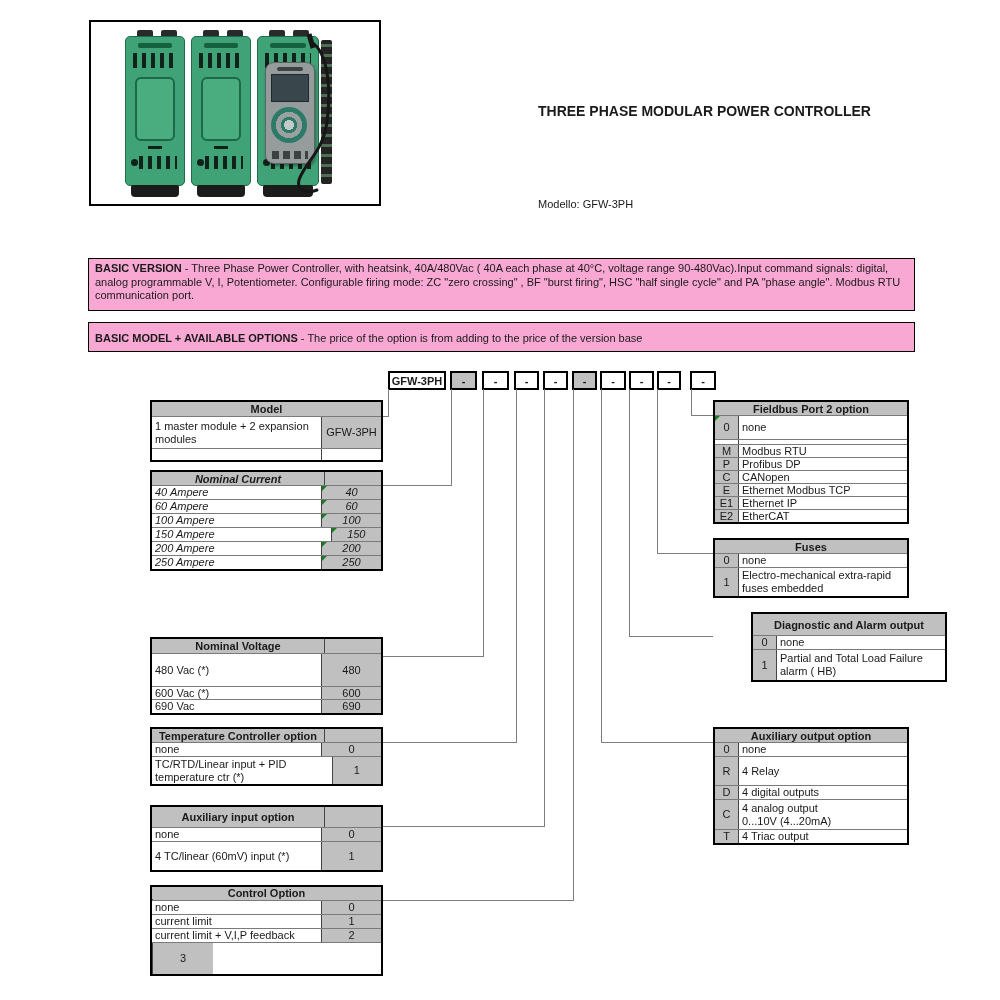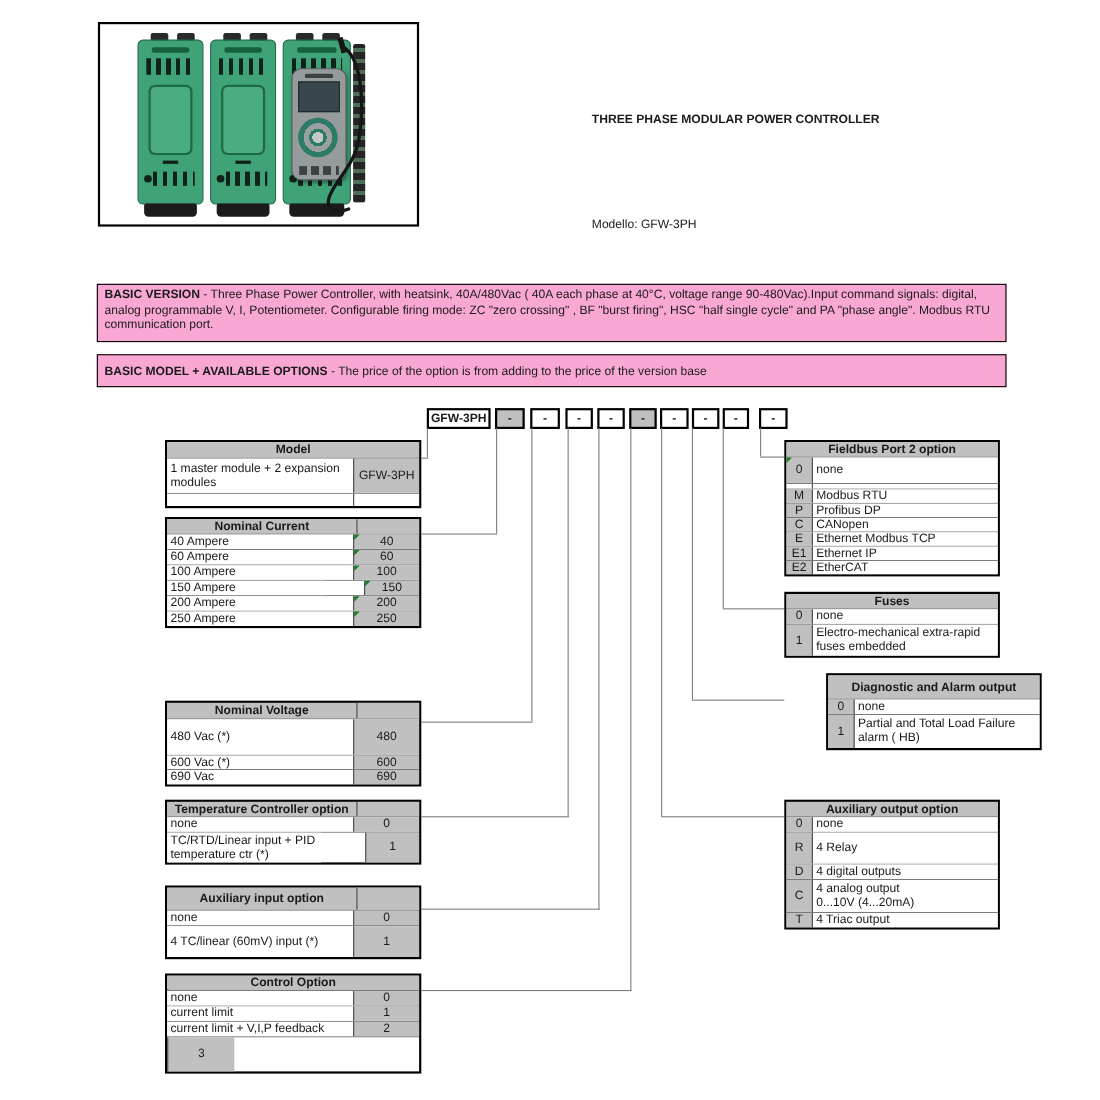--- a/index.html
+++ b/index.html
@@ -1,20 +1,20 @@
 <!DOCTYPE html>
 <html><head>
 <meta charset="utf-8">
 <style>
   html,body{margin:0;padding:0;}
   body{width:1000px;height:1000px;position:relative;background:#fff;
        font-family:"Liberation Sans","DejaVu Sans",sans-serif;color:#1a1a1a;overflow:hidden;}
 
   
-  .doc-title{position:absolute;left:538px;top:103px;font-size:11px;font-weight:bold;}
+  .doc-title{position:absolute;left:538px;top:103px;font-size:14px;font-weight:bold;}
   .model-line{position:absolute;left:538px;top:198px;font-size:11px;}
   .parbox{position:absolute;left:88px;width:827px;border:1px solid #000;box-sizing:border-box;
           padding:3px 6px;font-size:11px;line-height:13.6px;background:#f9a8d4;}
   .parbox b{font-weight:bold;}
 
   
   .cbox{position:absolute;top:371px;height:19px;border:2px solid #000;box-sizing:border-box;
         display:flex;align-items:center;justify-content:center;font-size:11px;font-weight:bold;background:#fff;}
   .cbox.gray{background:#c0c0c0;}
 
@@ -174,21 +174,21 @@
   <div class="tr" style="height:32px;">
     <div class="td lab">1 master module + 2 expansion modules</div>
     <div class="td val">GFW-3PH</div>
   </div>
   <div class="tr" style="height:12px;">
     <div class="td lab"></div>
     <div class="td val" style="background:#fff;"></div>
   </div>
 </div>
 
-<div class="tbl" style="left:150px;top:470px;width:233px;">
+<div class="tbl" style="left:150px;top:470px;width:233px;font-style:italic;">
   <div class="th" style="height:13px;">
     <div class="thl">Nominal Current</div>
     <div class="thv"></div>
   </div>
   <div class="tr" style="height:14px;">
     <div class="td lab">40 Ampere</div>
     <div class="td val corner">40</div>
   </div>
   <div class="tr" style="height:14px;">
     <div class="td lab">60 Ampere</div>

